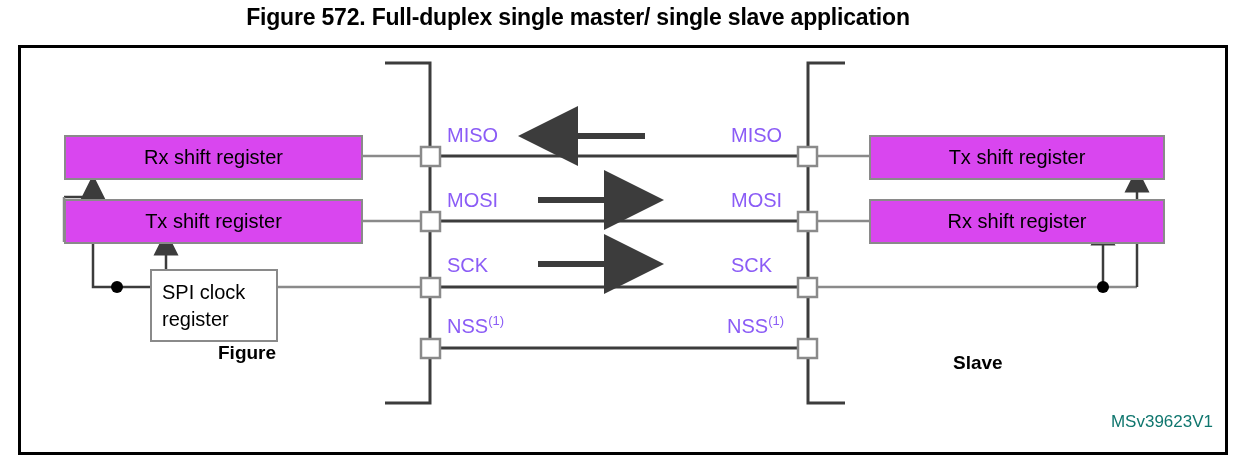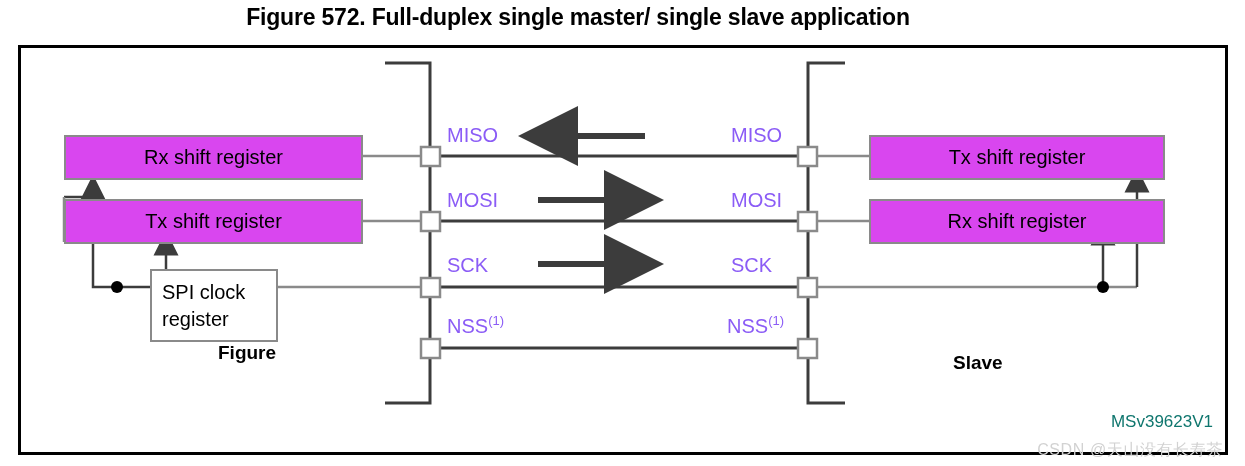--- a/index.html
+++ b/index.html
@@ -229,15 +229,14 @@
     <span>SCK</span><sup></sup>
   </div>
   <div class="sig-label" style="left:727px; top:313px;">
     <span>NSS</span><sup>(1)</sup>
   </div>
 
   <div class="role-label" style="left:218px; top:342px;">Figure</div>
   <div class="role-label" style="left:953px; top:352px;">Slave</div>
 
   <div id="figure-id">MSv39623V1</div>
-  <div id="watermark">CSDN @天山没有长寿茶</div>
 
 </div>
 
 </body></html>

